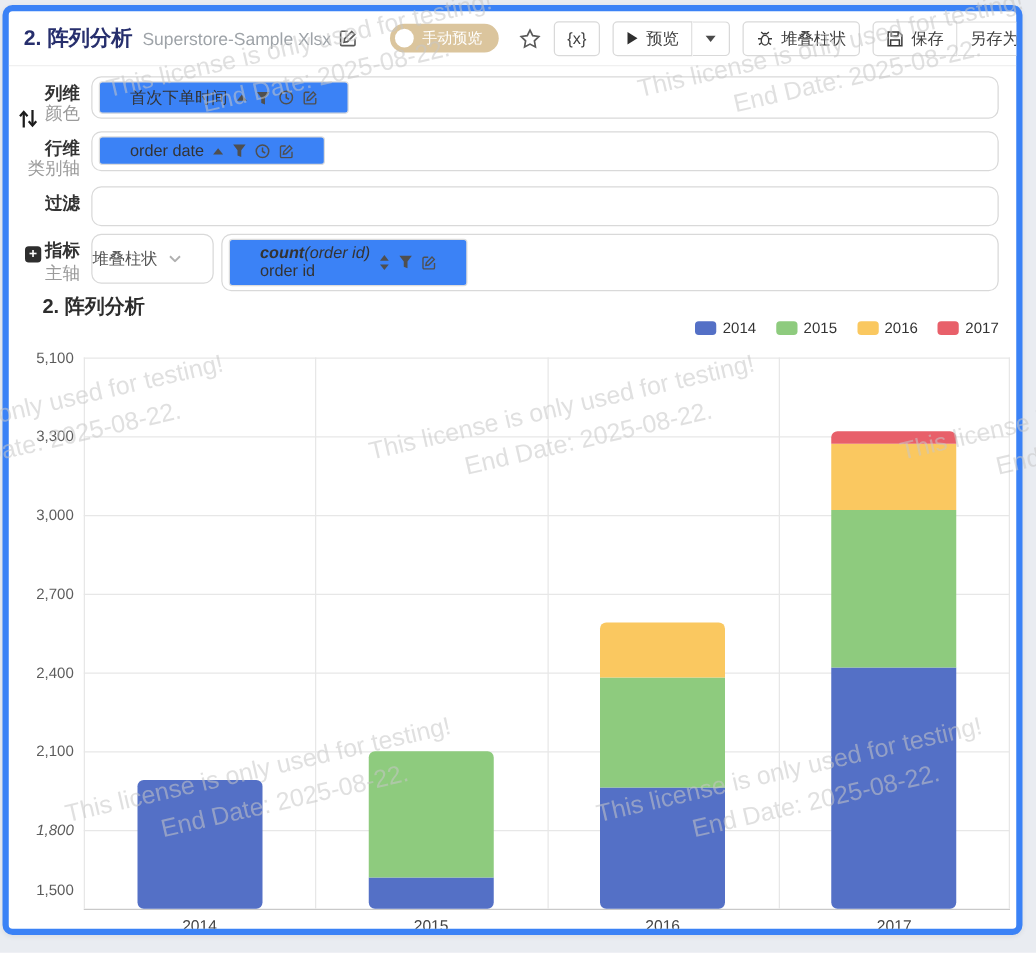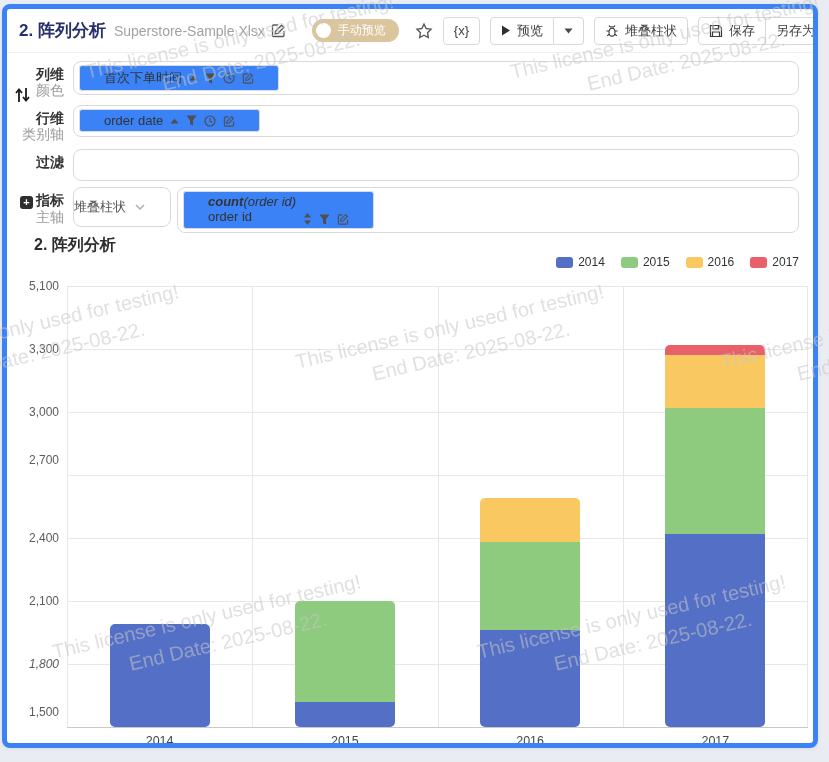--- a/index.html
+++ b/index.html
@@ -38,21 +38,21 @@
   .rbox { flex: 1; margin-right: 14px; min-height: 32px; border: 1px solid #d9d9d9;
     border-radius: 8px; padding: 3px 5px; display: flex; align-items: center; gap: 5px; }
   .chip { background: #3b82f6; border: 1px solid #dcdcdc; border-radius: 3px;
     padding: 3px 24px; font-size: 13px; color: #333; display: inline-flex;
     align-items: center; gap: 7px; cursor: pointer; }
   .chip .icon { color: #4f4f4f; }
   .selbox { flex: none; width: 98px; height: 40px; border: 1px solid #d9d9d9; border-radius: 8px;
     margin-right: 6px; display: flex; align-items: center; justify-content: flex-start; gap: 9px;
     font-size: 13px; color: #555; cursor: pointer; }
   .metricbox { min-height: 40px; }
-  .mchip { align-items: flex-end; }
+  .mchip { align-items: center; }
   .mtxt { display: flex; flex-direction: column; line-height: 1.15; }
   .mtxt .l1 { font-style: italic; }
   .mtxt .l1 b { font-weight: bold; }
   .plus-sq { display: inline-block; width: 13px; height: 13px; background: #2e2e2e;
     border-radius: 3px; color: #fff; font-size: 11px; line-height: 13px; text-align: center;
     font-weight: bold; margin-right: 3px; vertical-align: -1px; }
   #swap { position: absolute; left: 7px; top: 76px; color: #1c1c1c; cursor: pointer; }
 
   
   #chart { position: absolute; top: 218px; left: 0; right: 0; bottom: 0; }
@@ -292,21 +292,21 @@
     <div id="plot">
         <div class="gl-h base" style="top: 441px;"></div>
         <div class="ytick" style="top: 426px;">1,500</div>
         <div class="gl-h" style="top: 378px;"></div>
         <div class="ytick" style="top: 378px; font-style: italic;">1,800</div>
         <div class="gl-h" style="top: 315px;"></div>
         <div class="ytick" style="top: 315px;">2,100</div>
         <div class="gl-h" style="top: 252px;"></div>
         <div class="ytick" style="top: 252px;">2,400</div>
         <div class="gl-h" style="top: 189px;"></div>
-        <div class="ytick" style="top: 174px;">2,700</div>
+        <div class="ytick" style="top: 189px;">2,700</div>
         <div class="gl-h" style="top: 126px;"></div>
         <div class="ytick" style="top: 126px;">3,000</div>
         <div class="gl-h" style="top: 63px;"></div>
         <div class="ytick" style="top: 63px;">3,300</div>
         <div class="gl-h" style="top: 0px;"></div>
         <div class="ytick" style="top: 0px;">5,100</div>
         <div class="gl-v" style="left: 0px;"></div>
         <div class="gl-v" style="left: 185.25px;"></div>
         <div class="gl-v" style="left: 370.5px;"></div>
         <div class="gl-v" style="left: 555.75px;"></div>

